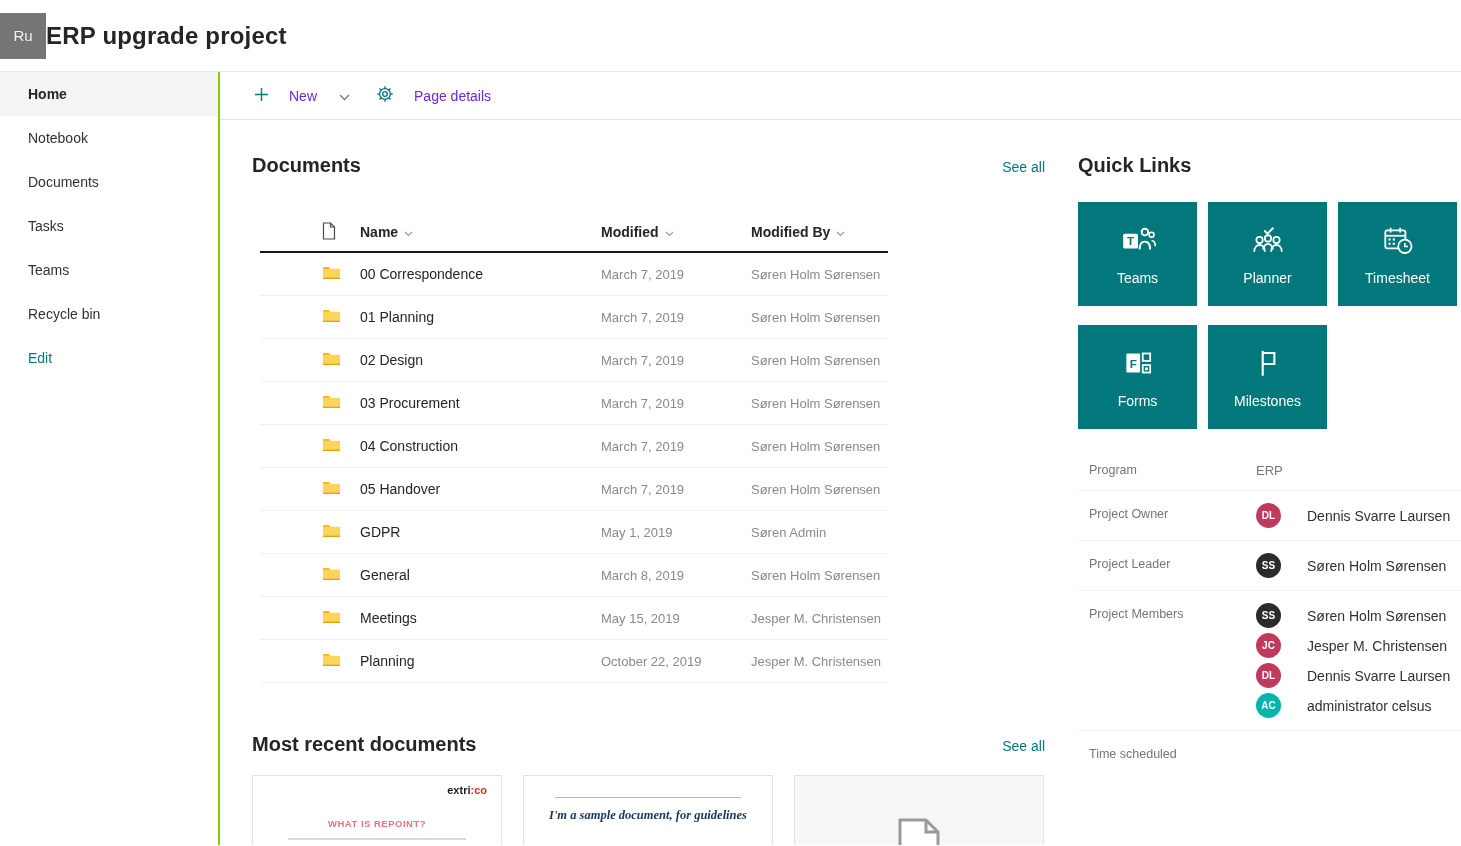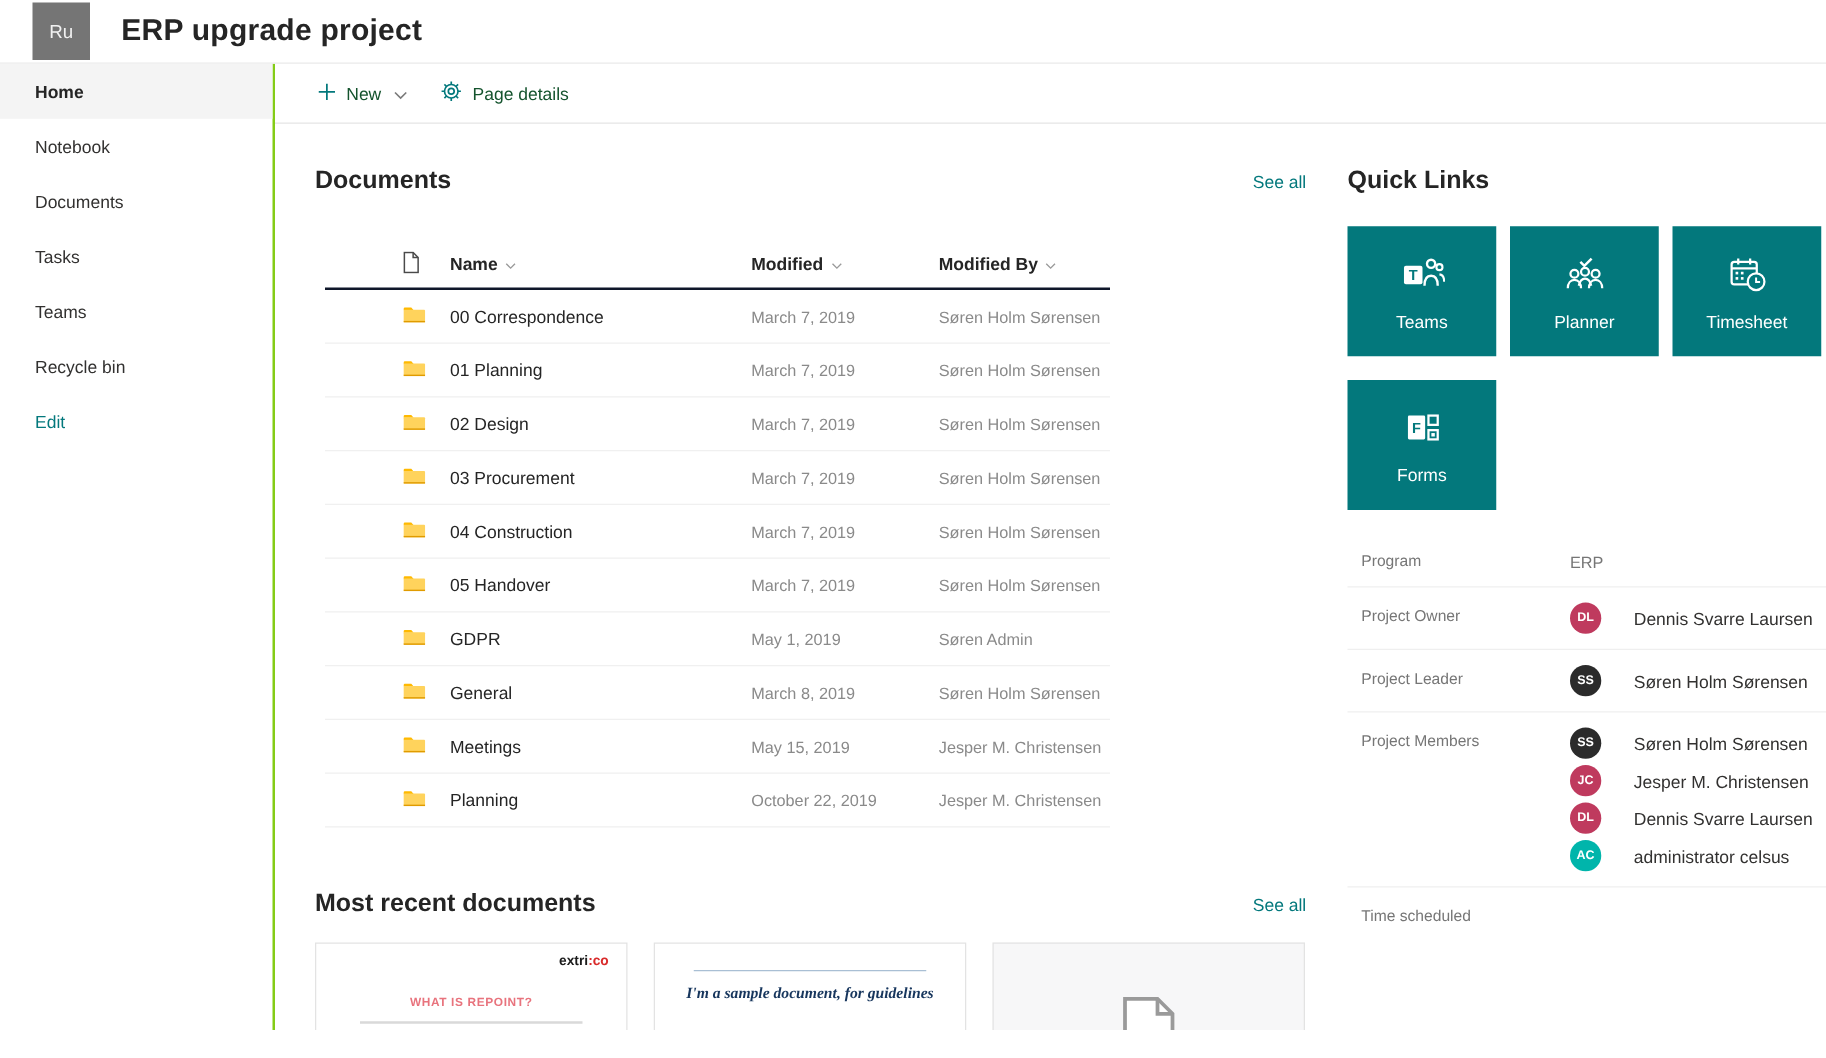--- a/index.html
+++ b/index.html
@@ -4,34 +4,34 @@
 <style>
   * { box-sizing: border-box; }
   html,body { margin:0; padding:0; }
   body {
     width:1461px; height:846px; overflow:hidden;
     background:#fff; color:#252525;
     font-family:"Liberation Sans", sans-serif;
     font-size:14px;
   }
   
-  .app-header { height:51px; border-bottom:1px solid #eaeaea; display:flex; align-items:center; padding-left:26px; }
+  .app-header { height:72px; border-bottom:1px solid #eaeaea; display:flex; align-items:center; }
   .logo { width:46px; height:46px; background:#757575; color:#f1f1f1; display:flex; align-items:center; justify-content:center; font-size:15px; }
-  .site-title { margin-left:25px; font-size:24px; font-weight:700; color:#252525; letter-spacing:0.2px; }
+  .site-title { font-size:24px; font-weight:700; color:#252525; letter-spacing:0.2px; }
 
   
   .app-body { display:flex; height:773px; overflow:hidden; }
   .sidebar { width:220px; flex-shrink:0; border-right:2px solid #84cc16; padding-top:4px; }
   .nav-item { height:44px; display:flex; align-items:center; padding-left:28px; font-size:14px; color:#323130; cursor:pointer; }
   .nav-item.active { background:#f4f4f4; font-weight:700; color:#252525; margin-top:-4px; }
   .nav-item.accent { color:#03787c; }
 
   .main { flex:1; overflow:hidden; }
   .command-bar { height:48px; border-bottom:1px solid #e5e5e5; display:flex; align-items:center; padding-left:34px; }
-  .cmd-btn { display:flex; align-items:center; gap:8px; font-size:14px; color:#14532d; cursor:pointer; margin-right:26px;justify-content:space-between; }
+  .cmd-btn { display:flex; align-items:center; gap:20px; font-size:14px; color:#6d28d9; cursor:pointer; margin-right:26px;justify-content:space-between; }
   .cmd-btn .chev { margin-left:2px; }
 
   .content { display:flex; padding-left:32px; }
   .col-left { width:793px; flex-shrink:0; }
   .col-right { width:383px; margin-left:33px; flex-shrink:0; }
 
   .section-head { display:flex; justify-content:space-between; align-items:baseline; }
   .section-title { font-size:20px; font-weight:700; color:#252525; }
   .see-all { font-size:14px; color:#03787c; cursor:pointer; }
 
@@ -449,20 +449,29 @@
                 <svg width="36" height="32" viewBox="0 0 34 30">
                   <rect x="6" y="6" width="13" height="18" rx="1" fill="#fff"></rect>
                   <text x="12.5" y="19.5" fill="#03787c" font-size="11" font-weight="bold" text-anchor="middle" font-family="Liberation Sans, sans-serif">F</text>
                   <rect x="21.5" y="6" width="7" height="7" fill="none" stroke="#fff" stroke-width="1.7"></rect>
                   <rect x="21.5" y="17" width="7" height="7" fill="none" stroke="#fff" stroke-width="1.7"></rect>
                   <rect x="23.7" y="19.2" width="2.6" height="2.6" fill="#fff"></rect>
                 </svg>
               </span>
               <span class="t-label">Forms</span>
             </div>
+            <div class="tile">
+              <span class="t-icon">
+                <svg width="36" height="32" viewBox="0 0 34 30">
+                  <line x1="12" y1="3.5" x2="12" y2="27" stroke="#fff" stroke-width="2"></line>
+                  <path d="M12 5.5 h11 v10.5 h-11" fill="none" stroke="#fff" stroke-width="2"></path>
+                </svg>
+              </span>
+              <span class="t-label">Milestones</span>
+            </div>
           </div>
         </div>
 
         <div>
           <div class="pd-rows">
             <div class="pd-row">
               <span class="pd-label">Program</span>
               <span class="pd-value">ERP</span>
             </div>
             <div class="pd-row">

